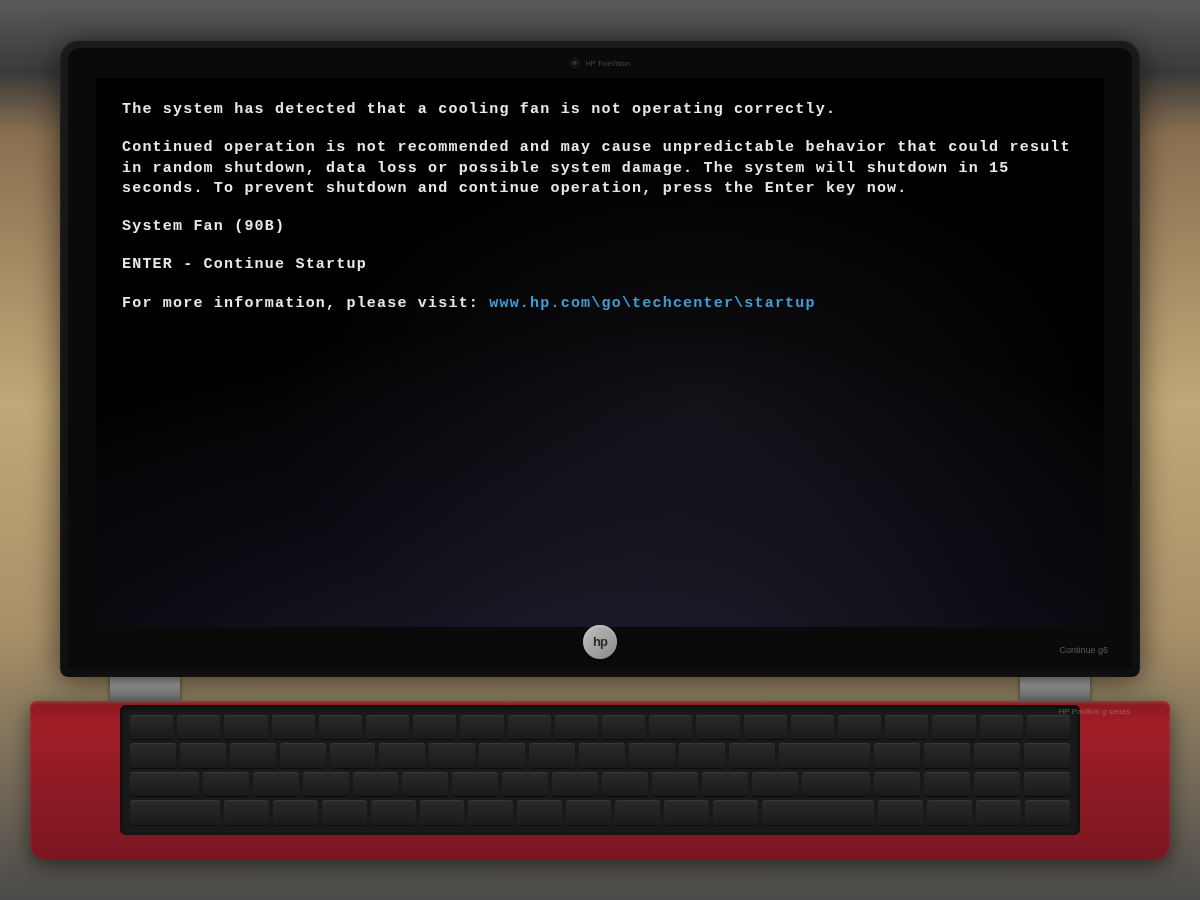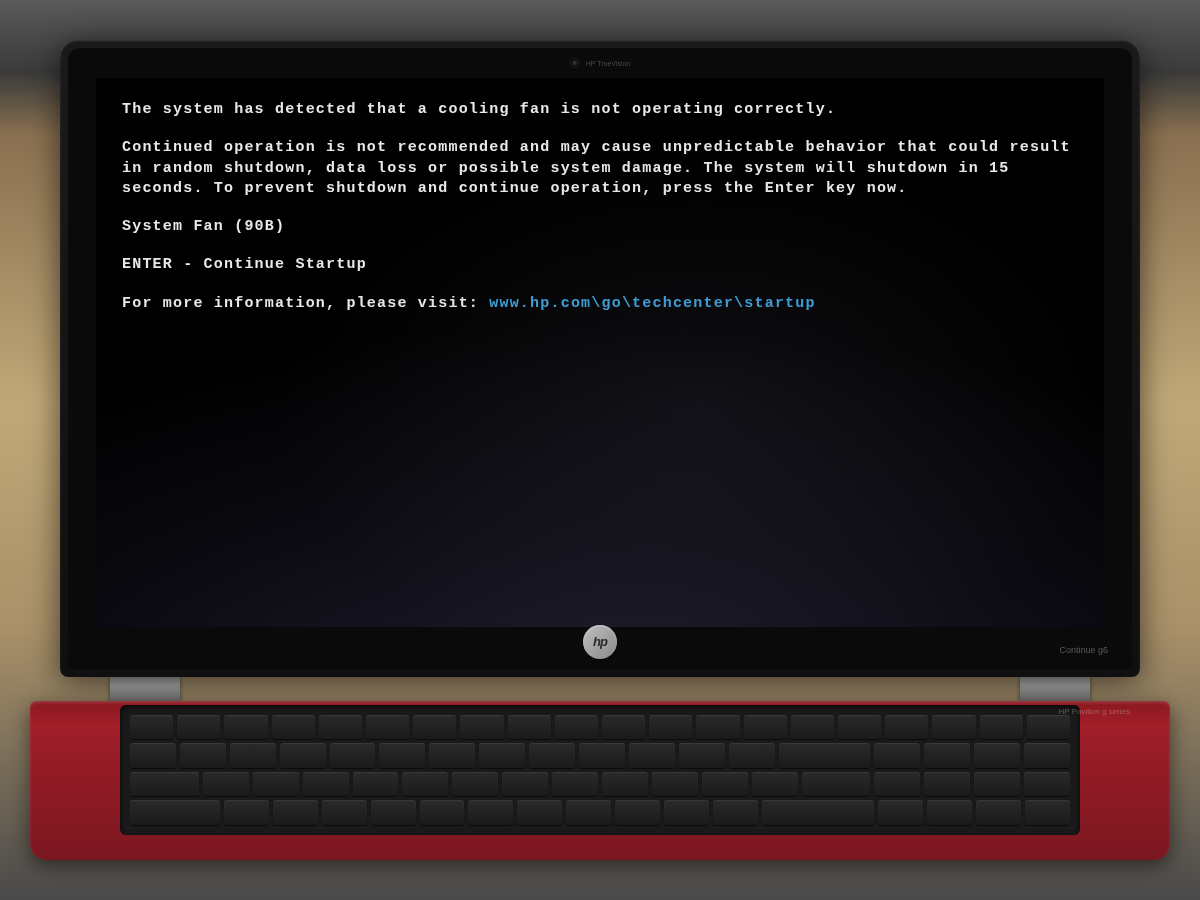--- a/index.html
+++ b/index.html
@@ -125,21 +125,20 @@
       width: 34px;
       height: 34px;
       border-radius: 50%;
       background: linear-gradient(135deg, #c0c0c0 0%, #888 100%);
       display: flex;
       align-items: center;
       justify-content: center;
       font-family: sans-serif;
       font-size: 13px;
       font-weight: bold;
-      font-style: italic;
       color: #2a2a2a;
       letter-spacing: -1px;
       box-shadow: inset 0 1px 2px rgba(255,255,255,0.4), 0 1px 2px rgba(0,0,0,0.5);
     }
     
     .model-label {
       position: absolute;
       bottom: 14px;
       right: 24px;
       font-size: 9px;

